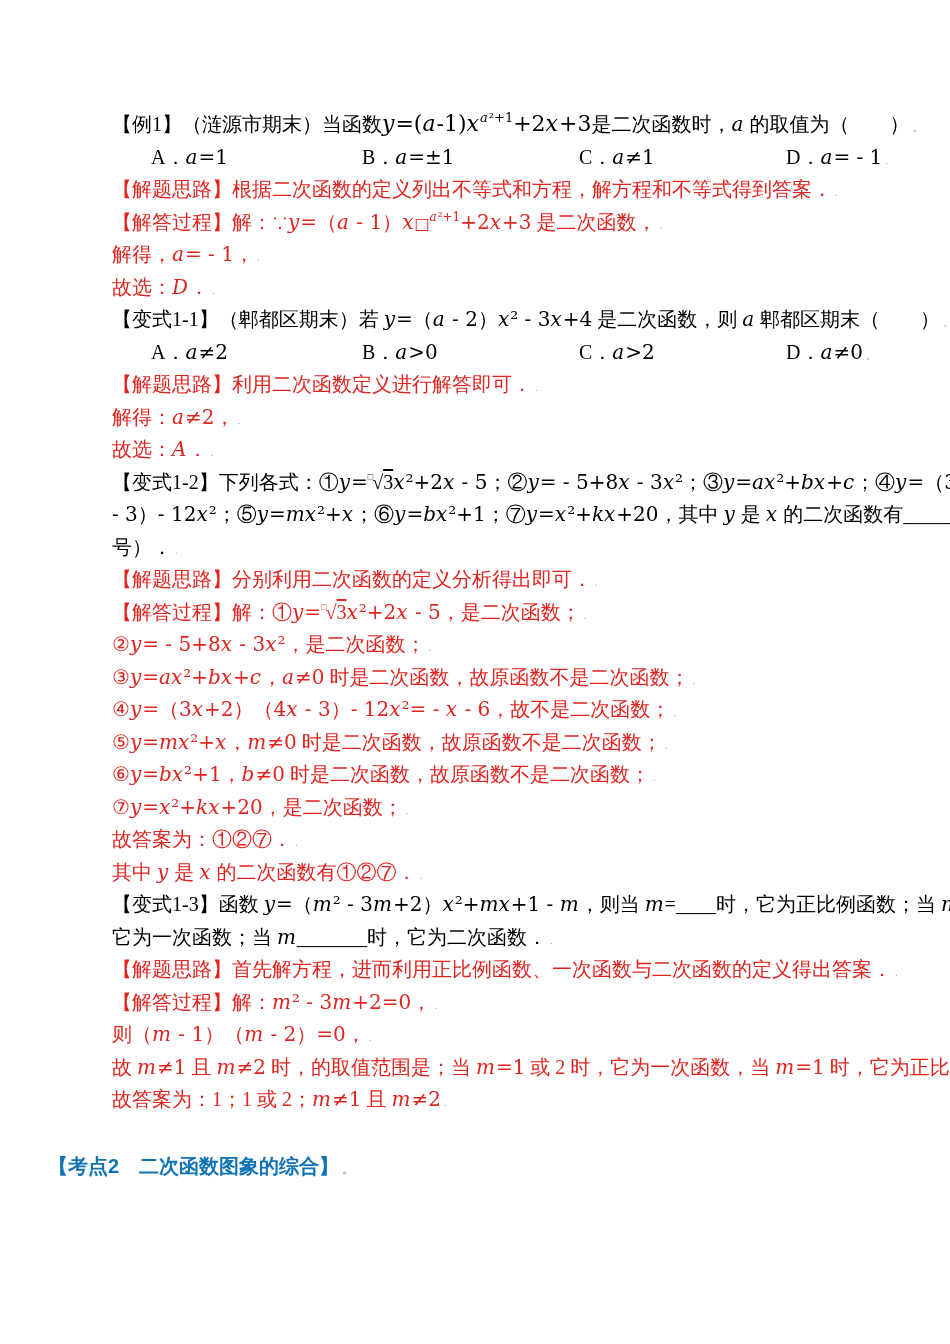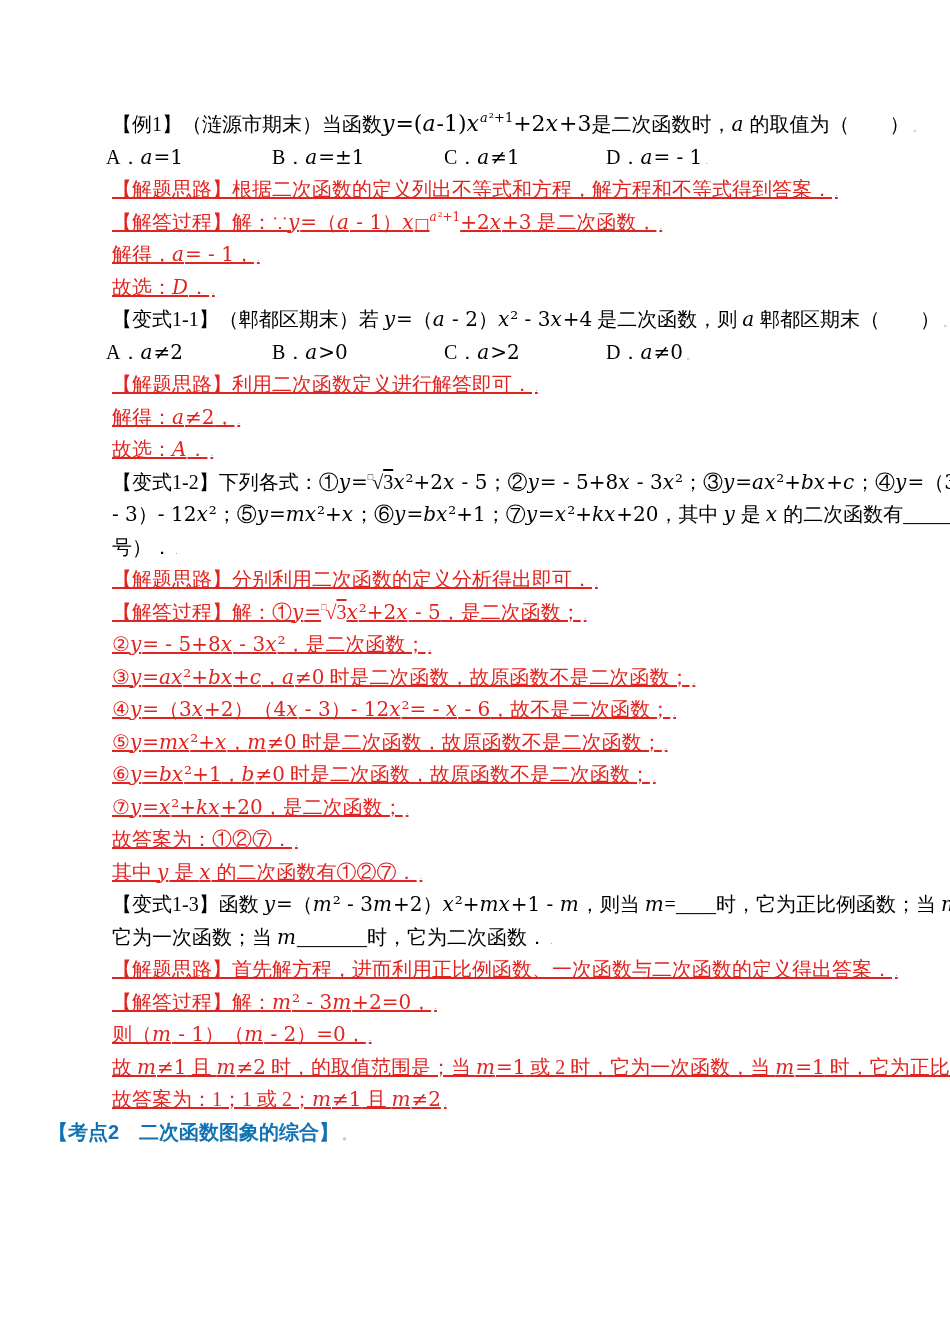--- a/index.html
+++ b/index.html
@@ -7,26 +7,26 @@
     width:950px;height:1344px;background:#ffffff;overflow:hidden;
     font-family:"Liberation Serif","DejaVu Serif",serif;
     font-size:20px;color:#000;
   }
   .doc{padding-top:108px;}
   .line{height:32.5px;line-height:32.5px;white-space:nowrap;}
   .t-label{padding-left:112px;}
   .t-content{padding-left:112px;}
   .t-heading{padding-left:48px;}
   .t-options{padding-left:106px;display:flex;}
-  .opt-col{display:inline-block;}
+  .opt-col{display:inline-block;margin-left:45px;}
   .opt-c0{width:166px;}
   .opt-c1{width:172px;}
   .opt-c2{width:162px;}
-  .red{color:#e0241f;text-decoration:underline;}
-  .blue{color:#1173b4;font-weight:bold;font-family:"Liberation Sans","DejaVu Sans",sans-serif;}
+  .red{color:#e0241f;}
+  .blue{color:#1173b4;font-weight:bold;font-family:"Liberation Sans","DejaVu Sans",sans-serif;margin-top:34px;}
   .s-c{}
   .s-f,.s-F,.s-sup,.s-Fsup{font-family:"DejaVu Serif","Liberation Serif",serif;}
   .s-f i,.s-F i,.s-sup i,.s-Fsup i{font-style:italic;padding-right:1px;}
   .s-F{font-size:22px;}
   .s-Fsup{font-size:13px;position:relative;top:-9px;line-height:0;display:inline-block;}
   .s-sup{font-size:12px;position:relative;top:-8px;line-height:0;display:inline-block;}
   .s-box{font-family:"DejaVu Sans","Liberation Sans",sans-serif;font-size:16px;}
   .s-pm{color:#aeaeae;font-size:11px;margin-left:3px;}
   .rad{display:inline-block;}
   .rad-idx{font-size:9px;position:relative;top:-9px;margin-right:-1px;line-height:0;display:inline-block;}

